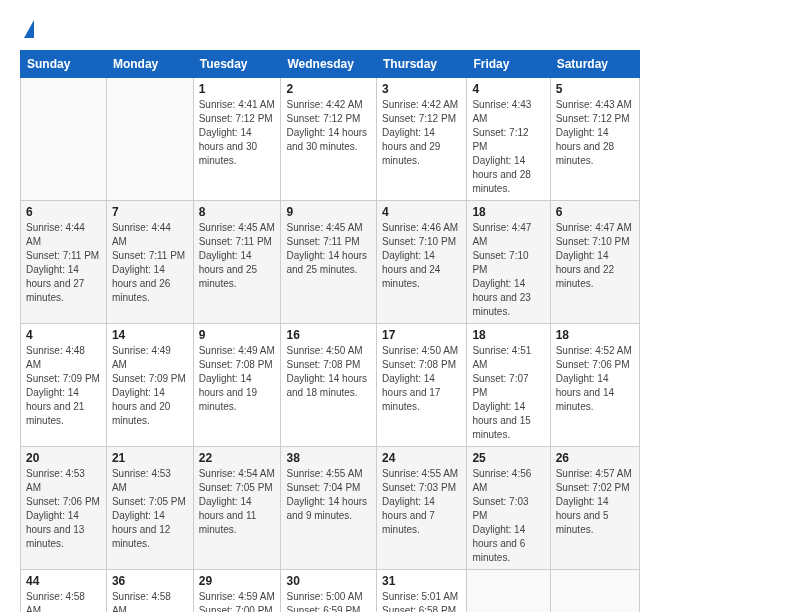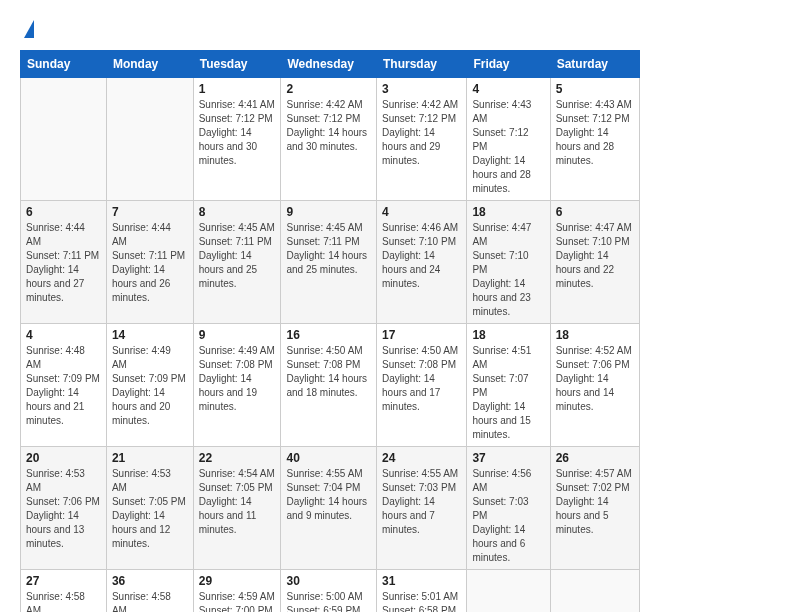--- a/index.html
+++ b/index.html
@@ -216,39 +216,39 @@
           </td>
           <td>
             <div class="day-num">21</div>
             <div class="day-info">Sunrise: 4:53 AM<br>Sunset: 7:05 PM<br>Daylight: 14 hours and 12 minutes.</div>
           </td>
           <td>
             <div class="day-num">22</div>
             <div class="day-info">Sunrise: 4:54 AM<br>Sunset: 7:05 PM<br>Daylight: 14 hours and 11 minutes.</div>
           </td>
           <td>
-            <div class="day-num">40</div>
+            <div class="day-num">38</div>
             <div class="day-info">Sunrise: 4:55 AM<br>Sunset: 7:04 PM<br>Daylight: 14 hours and 9 minutes.</div>
           </td>
           <td>
             <div class="day-num">24</div>
             <div class="day-info">Sunrise: 4:55 AM<br>Sunset: 7:03 PM<br>Daylight: 14 hours and 7 minutes.</div>
           </td>
           <td>
-            <div class="day-num">37</div>
+            <div class="day-num">25</div>
             <div class="day-info">Sunrise: 4:56 AM<br>Sunset: 7:03 PM<br>Daylight: 14 hours and 6 minutes.</div>
           </td>
           <td>
             <div class="day-num">26</div>
             <div class="day-info">Sunrise: 4:57 AM<br>Sunset: 7:02 PM<br>Daylight: 14 hours and 5 minutes.</div>
           </td>
         </tr>
         <tr>
           <td>
-            <div class="day-num">27</div>
+            <div class="day-num">44</div>
             <div class="day-info">Sunrise: 4:58 AM<br>Sunset: 7:01 PM<br>Daylight: 14 hours and 3 minutes.</div>
           </td>
           <td>
             <div class="day-num">36</div>
             <div class="day-info">Sunrise: 4:58 AM<br>Sunset: 7:00 PM<br>Daylight: 14 hours and 2 minutes.</div>
           </td>
           <td>
             <div class="day-num">29</div>
             <div class="day-info">Sunrise: 4:59 AM<br>Sunset: 7:00 PM<br>Daylight: 14 hours and 0 minutes.</div>
           </td>

